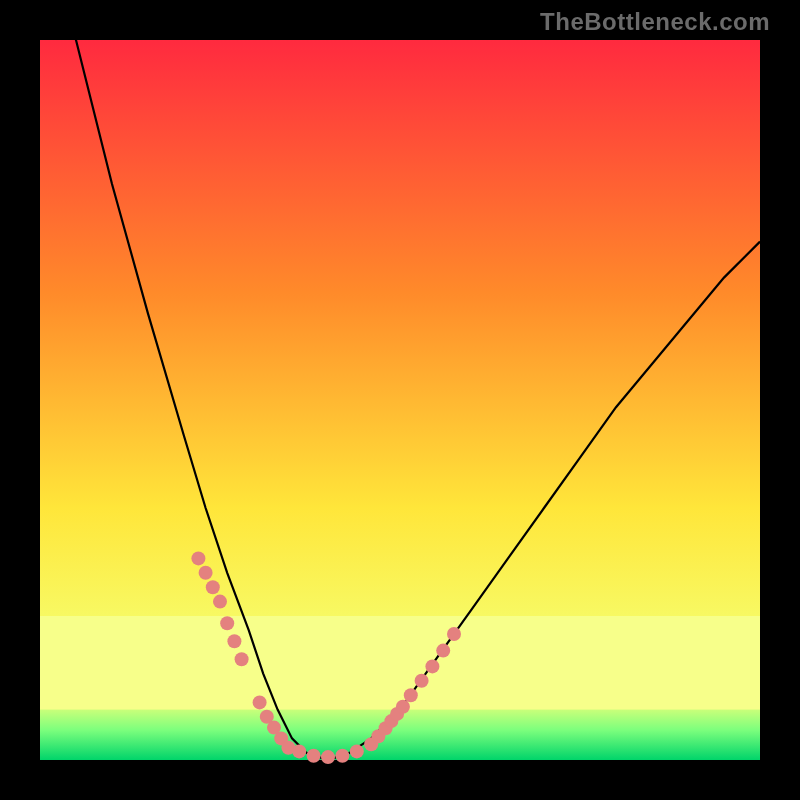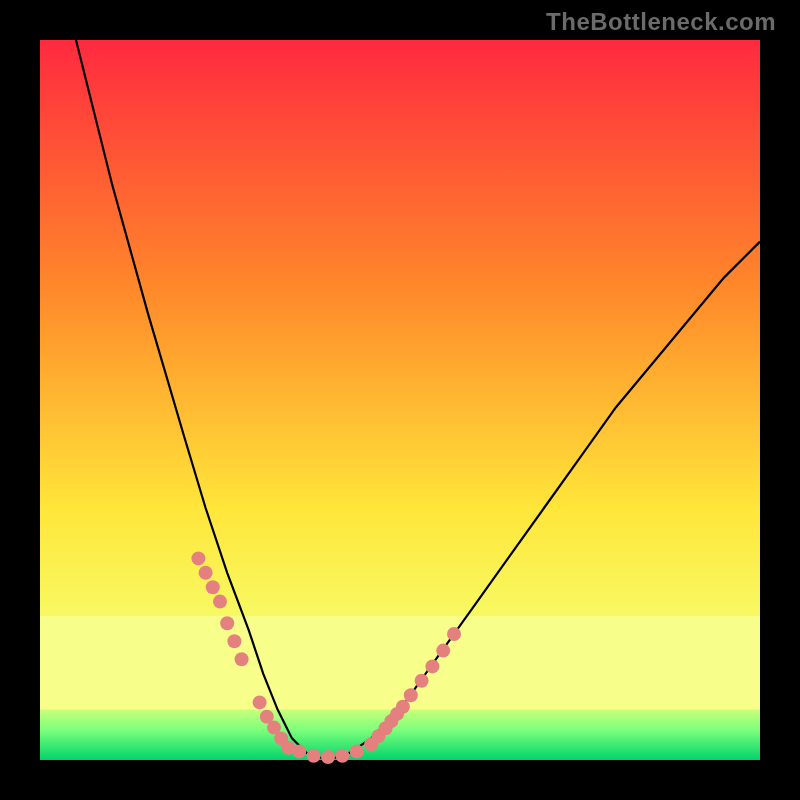--- a/index.html
+++ b/index.html
@@ -19,21 +19,21 @@
   .plot-area {
     position: absolute;
     left: 40px;
     top: 40px;
     width: 720px;
     height: 720px;
   }
   .watermark {
     position: absolute;
     top: 8px;
-    right: 24px;
+    right: 30px;
     font-family: Arial, Helvetica, sans-serif;
     font-size: 24px;
     font-weight: 600;
     color: #6b6b6b;
     letter-spacing: 0.5px;
     user-select: none;
   }
   svg.curve-layer {
     position: absolute;
     left: 0;

